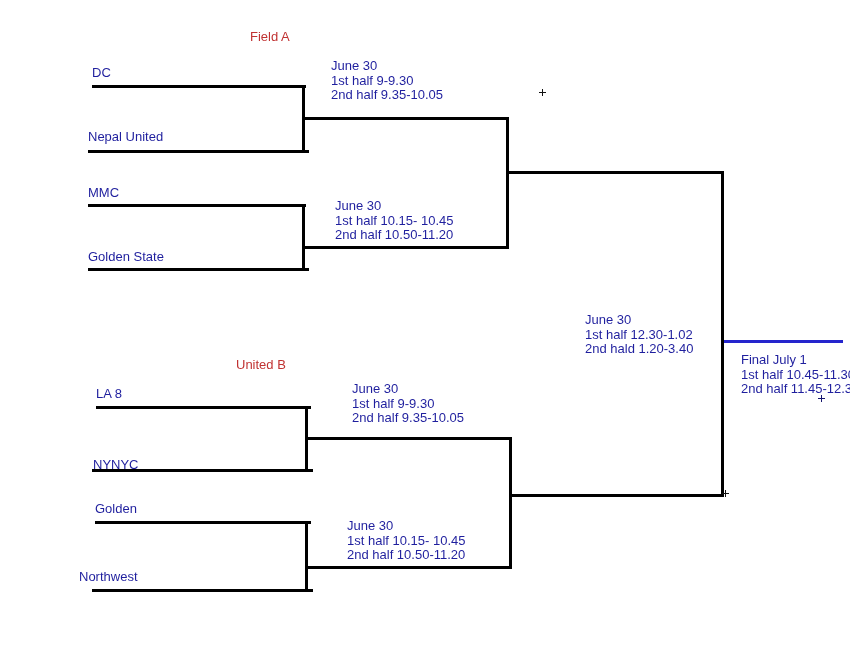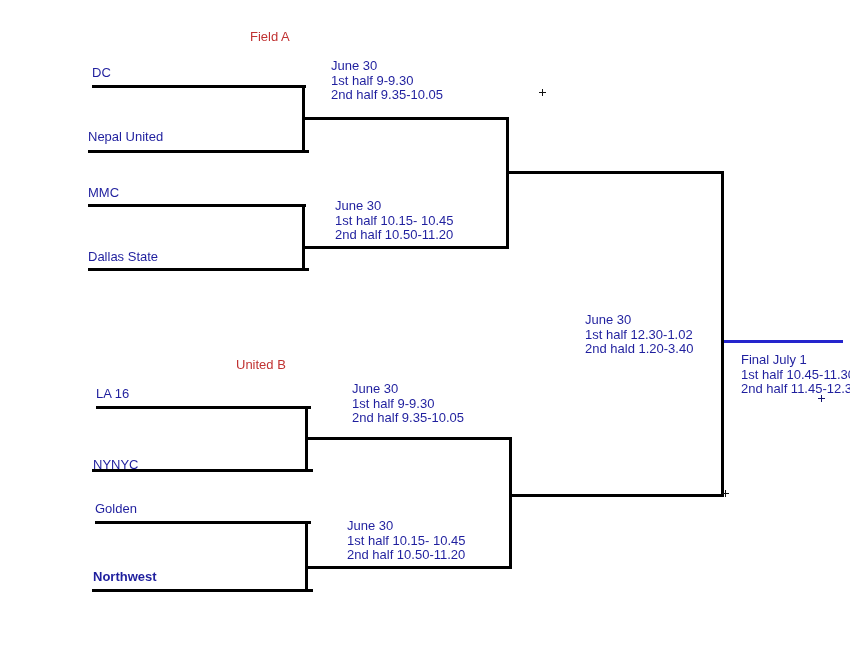--- a/index.html
+++ b/index.html
@@ -48,48 +48,48 @@
   <div class="vline" style="left:302px; top:85px; height:68px;"></div>
   <div class="hline" style="left:302px; top:117px; width:207px;"></div>
   <div class="txt" style="left:331px; top:59px;">
     <div>June 30</div>
     <div>1st half 9-9.30</div>
     <div>2nd half 9.35-10.05</div>
   </div>
 
   <div class="txt" style="left:88px; top:186px;">MMC</div>
   <div class="hline" style="left:88px; top:204px; width:218px;"></div>
-  <div class="txt" style="left:88px; top:250px;">Dallas State</div>
+  <div class="txt" style="left:88px; top:250px;">Golden State</div>
   <div class="hline" style="left:88px; top:268px; width:221px;"></div>
   <div class="vline" style="left:302px; top:204px; height:67px;"></div>
   <div class="hline" style="left:302px; top:246px; width:207px;"></div>
   <div class="txt" style="left:335px; top:199px;">
     <div>June 30</div>
     <div>1st half 10.15- 10.45</div>
     <div>2nd half 10.50-11.20</div>
   </div>
 
   <div class="vline" style="left:506px; top:117px; height:132px;"></div>
   <div class="hline" style="left:506px; top:171px; width:218px;"></div>
 
-  <div class="txt" style="left:96px; top:387px;">LA 16</div>
+  <div class="txt" style="left:96px; top:387px;">LA 8</div>
   <div class="hline" style="left:96px; top:406px; width:215px;"></div>
   <div class="txt" style="left:93px; top:458px;">NYNYC</div>
   <div class="hline" style="left:92px; top:469px; width:221px;"></div>
   <div class="vline" style="left:305px; top:406px; height:66px;"></div>
   <div class="hline" style="left:305px; top:437px; width:207px;"></div>
   <div class="txt" style="left:352px; top:382px;">
     <div>June 30</div>
     <div>1st half 9-9.30</div>
     <div>2nd half 9.35-10.05</div>
   </div>
 
   <div class="txt" style="left:95px; top:502px;">Golden</div>
   <div class="hline" style="left:95px; top:521px; width:216px;"></div>
-  <div class="txt" style="left:93px; top:570px;font-weight:bold;">Northwest</div>
+  <div class="txt" style="left:79px; top:570px;">Northwest</div>
   <div class="hline" style="left:92px; top:589px; width:221px;"></div>
   <div class="vline" style="left:305px; top:521px; height:71px;"></div>
   <div class="hline" style="left:305px; top:566px; width:207px;"></div>
   <div class="txt" style="left:347px; top:519px;">
     <div>June 30</div>
     <div>1st half 10.15- 10.45</div>
     <div>2nd half 10.50-11.20</div>
   </div>
 
   <div class="vline" style="left:509px; top:437px; height:132px;"></div>

